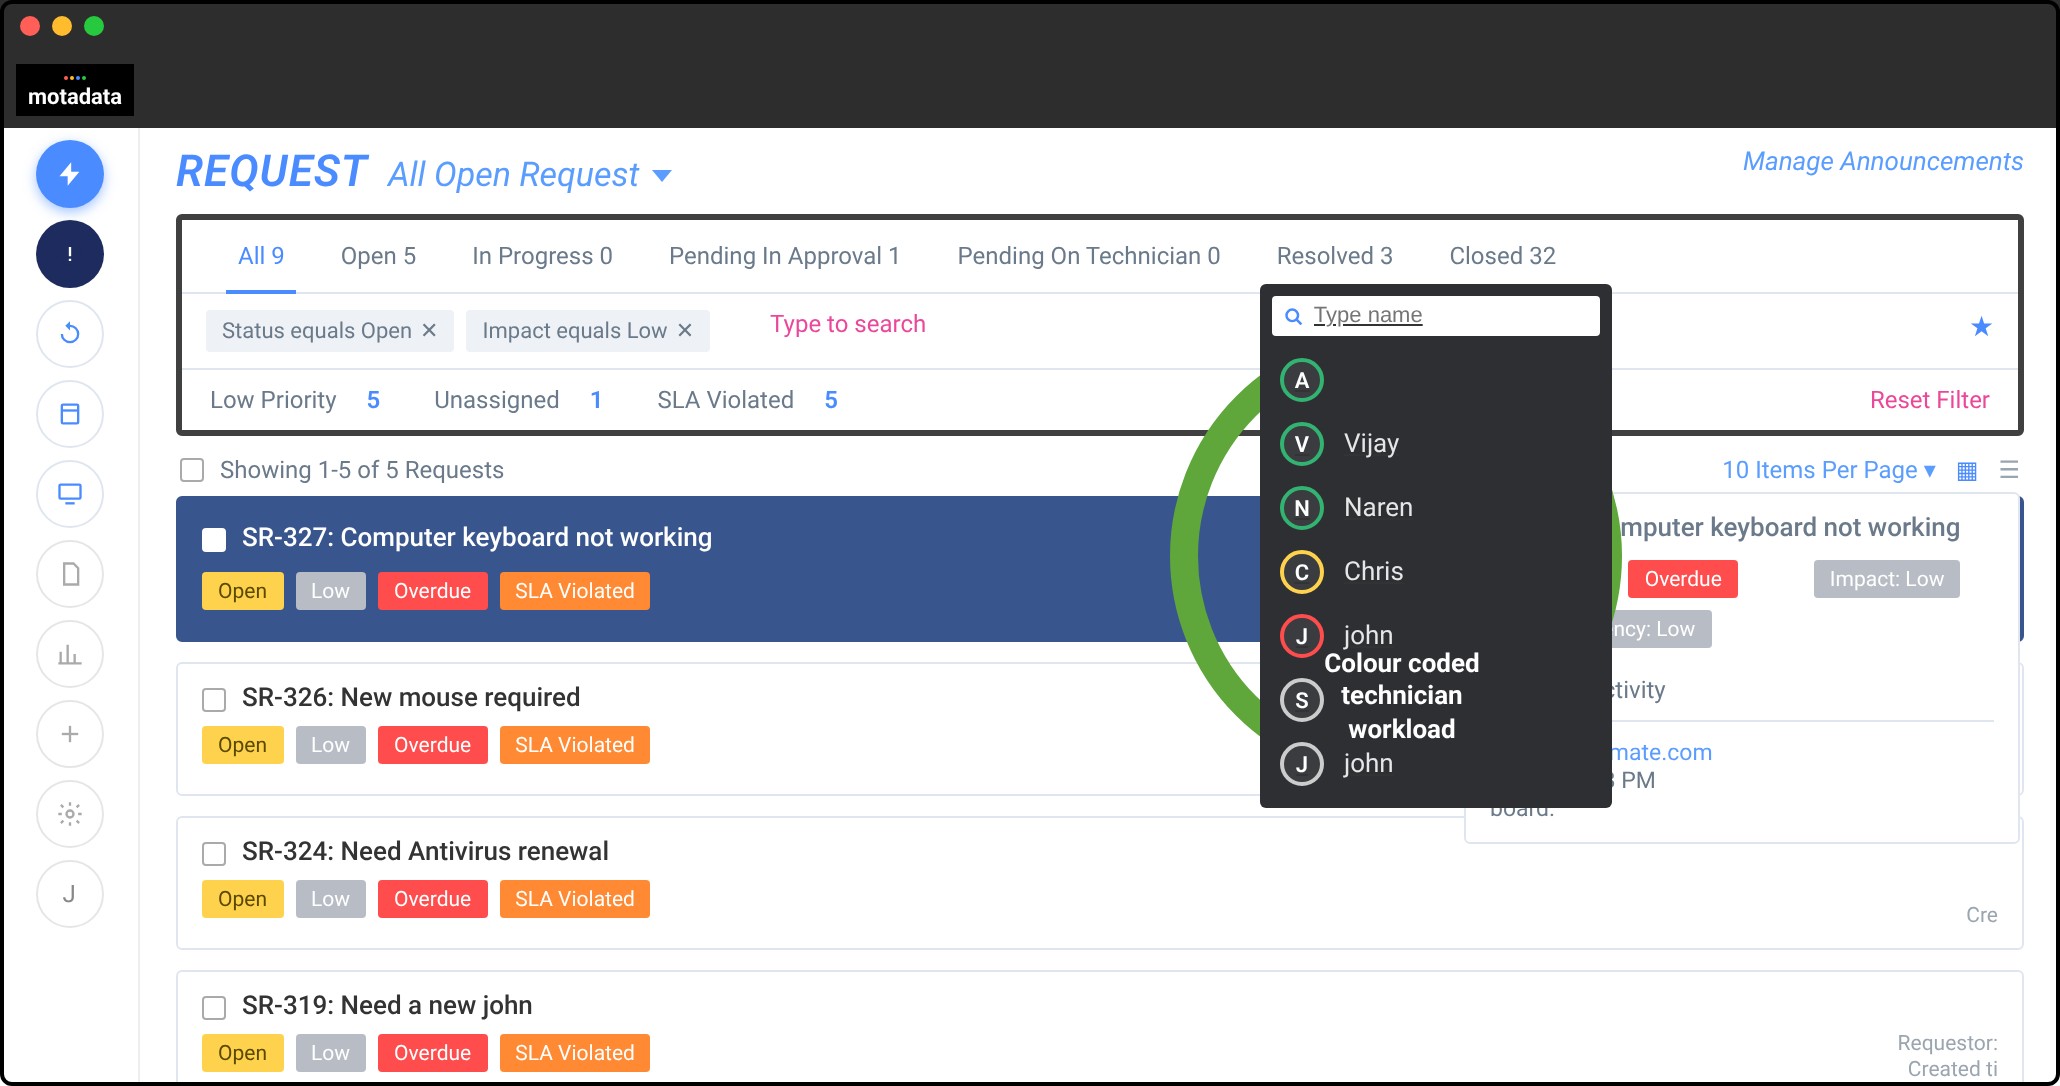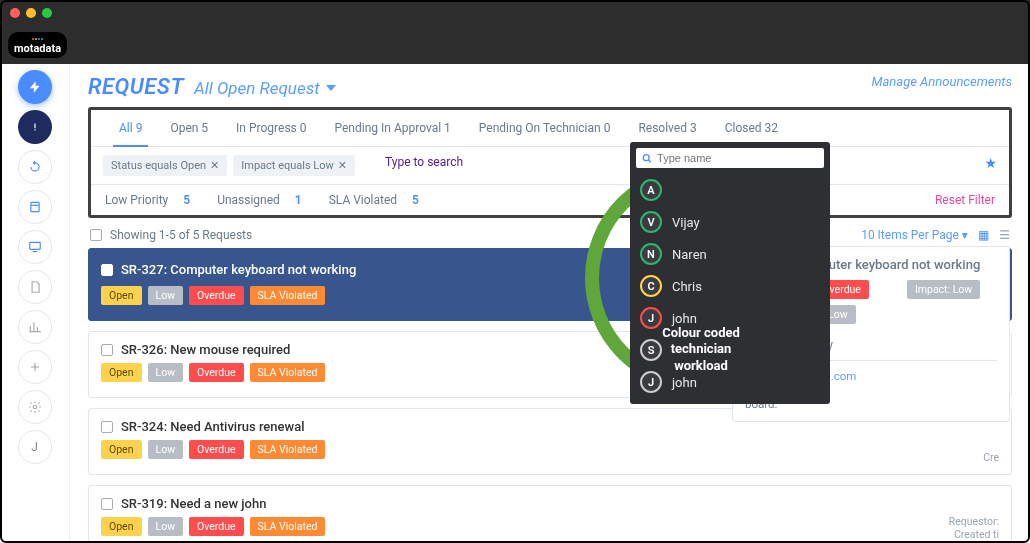--- a/index.html
+++ b/index.html
@@ -3,21 +3,21 @@
 <meta charset="utf-8">
 <style>
   * { box-sizing: border-box; margin: 0; padding: 0; }
   body { font-family: -apple-system, "Segoe UI", Roboto, Arial, sans-serif; font-size: 13px; color: #333; background: #fff; width: 1030px; height: 543px; overflow: hidden; position: relative; }
   .titlebar { height: 26px; background: #2d2d2d; display: flex; align-items: center; padding-left: 10px; gap: 6px; }
   .dot { width: 10px; height: 10px; border-radius: 50%; }
   .dot.red { background: #ff5f56; }
   .dot.yellow { background: #ffbd2e; }
   .dot.green { background: #27c93f; }
   .strip { height: 38px; background: #2d2d2d; display: flex; align-items: center; padding-left: 8px; }
-  .logo { color: #fff; font-weight: 700; font-size: 11px; background: #000; padding: 6px 6px 4px; border-radius: 10px; line-height: 1; }
+  .logo { color: #fff; font-weight: 700; font-size: 11px; background: #000; padding: 6px 6px 4px; border-radius: 0; line-height: 1; }
   .logo .dots { height: 3px; display: flex; gap: 1px; margin-bottom: 2px; justify-content: center; }
   .logo .dots span { width:2px; height:2px; border-radius:50%; }
   .app { display: flex; height: calc(543px - 26px - 38px); position: relative; }
   .sidebar { width: 70px; background: #fff; border-right: 1px solid #eee; display: flex; flex-direction: column; align-items: center; padding-top: 6px; gap: 6px; }
   .sb { width: 34px; height: 34px; border-radius: 50%; display: flex; align-items: center; justify-content: center; font-size: 14px; color: #fff; cursor: pointer; }
   .sb.blue { background: #4a8cff; box-shadow: 0 2px 6px rgba(74,140,255,.5); }
   .sb.dark { background: #1d2b5e; }
   .sb.circ { background:#fff;color:#4a8cff;border:1px solid #e0e6ef;}
   .sb.grey { background: #fff; color:#aaa; border:1px solid #e6e6e6;}
   .content { flex: 1; padding: 10px 18px 0; overflow: hidden; position: relative; }
@@ -28,21 +28,21 @@
   .hdr-view .caret { border-left:5px solid transparent;border-right:5px solid transparent;border-top:6px solid #5a9dff; }
   .hdr-link { color: #5a9dff; font-size: 13px; }
   .panel { border: 3px solid #404040; border-radius: 3px; background: #fff; }
   .tabs { display:flex; border-bottom: 1px solid #e0e6ef; padding: 0 14px; }
   .tab { padding: 11px 14px; font-size: 12px; color: #6a7a8a; cursor: pointer; position: relative; }
   .tab.active { color:#4a8cff; }
   .tab.active::after { content:""; position:absolute; left:8px; right:8px; bottom:-1px; height:2px; background:#4a8cff; }
   .filter-row { display:flex; align-items:flex-start; padding: 8px 12px; gap: 24px; border-bottom:1px solid #e0e6ef; }
   .chip { background:#eef1f5; color:#6a7a8a; font-size:11px; padding:4px 8px; border-radius:2px; display:flex; align-items:center; gap:4px;}
   .chip .x { cursor:pointer; }
-  .filter-search { flex:1; font-size:12px; color:#4c1d95; padding-left:6px; }
+  .filter-search { flex:1; font-size:12px; color:#ec4899; padding-left:6px; }
   .star { color:#4a8cff; font-size:14px; margin-left:auto; }
   .sub-row { display:flex; justify-content:space-between; padding:8px 14px; font-size:12px; }
   .sub-left span { margin-right:12px; color:#6a7a8a;}
   .sub-left .num { color:#4a8cff; font-weight:600;}
   .reset { color:#ec4899; }
   .listbar { display:flex; justify-content:space-between; align-items:center; margin:10px 2px 6px; font-size:12px; color:#6a7a8a;}
   .listbar .right { display:flex; align-items:center; gap:10px; color:#5a9dff;}
   .card { border:1px solid #e0e6ef; border-radius:3px; margin-bottom:10px; padding:10px 12px; background:#fff; }
   .card.sel { background:#39558e; color:#fff; border-color:#39558e; }
   .card-head { display:flex; align-items:center; justify-content:space-between; }
@@ -61,21 +61,21 @@
   .meta { font-size:10.5px; color:#c8d0dd; margin-top:4px; text-align:right;}
   .card:not(.sel) .meta { color:#9aa5b0;}
   .detail { position:absolute; right:18px; top:110px; width:280px; border:1px solid #e0e6ef; border-radius:3px; background:#fff; padding:10px 12px; font-size:12px; z-index:2;}
   .detail h4 { color:#6a7a8a; font-weight:500; font-size:13px; margin-bottom:8px;}
   .detail .tabs2 { display:flex; border-bottom:1px solid #e0e6ef; margin-top:8px;}
   .detail .tabs2 span { padding:6px 10px; color:#6a7a8a; font-size:12px;}
   .detail .tabs2 .act { color:#4a8cff; border-bottom:2px solid #4a8cff;}
   .detail .kv { margin-top:8px; color:#6a7a8a; font-size:11.5px;}
   .detail .kv a { color:#5a9dff; text-decoration:none;}
   
-  .dropdown { position:absolute; left:630px; top:142px; width:200px; background:#2d2f33; border-radius:3px; padding:6px; z-index:10;}
+  .dropdown { position:absolute; left:630px; top:142px; width:176px; background:#2d2f33; border-radius:3px; padding:6px; z-index:10;text-decoration:underline;}
   .dd-search { background:#fff; border-radius:2px; display:flex; align-items:center; padding:4px 6px; gap:5px; margin-bottom:6px;}
   .dd-search input { border:0; outline:0; font-size:11px; width:100%; background:transparent;}
   .dd-item { display:flex; align-items:center; gap:10px; padding:5px 4px; color:#e6e6e6; font-size:13px; cursor:pointer;}
   .av { width:22px; height:22px; border-radius:50%; display:flex; align-items:center; justify-content:center; font-size:11px; font-weight:600; color:#fff; border:2px solid;}
   
   .bubble { position:absolute; left:585px; top:165px; width:226px; height:226px; border-radius:50%; border:14px solid #5fa63b; z-index:5; pointer-events:none;}
   .bubble-cap { position:absolute; left:626px; top:325px; width:150px; text-align:center; color:#fff; font-weight:700; font-size:13px; z-index:12; line-height:1.25; pointer-events:none;}
   .frame { position:absolute; inset:0; border:2px solid #000; border-radius:6px; pointer-events:none;}
   svg { display:block; }
 </style>

